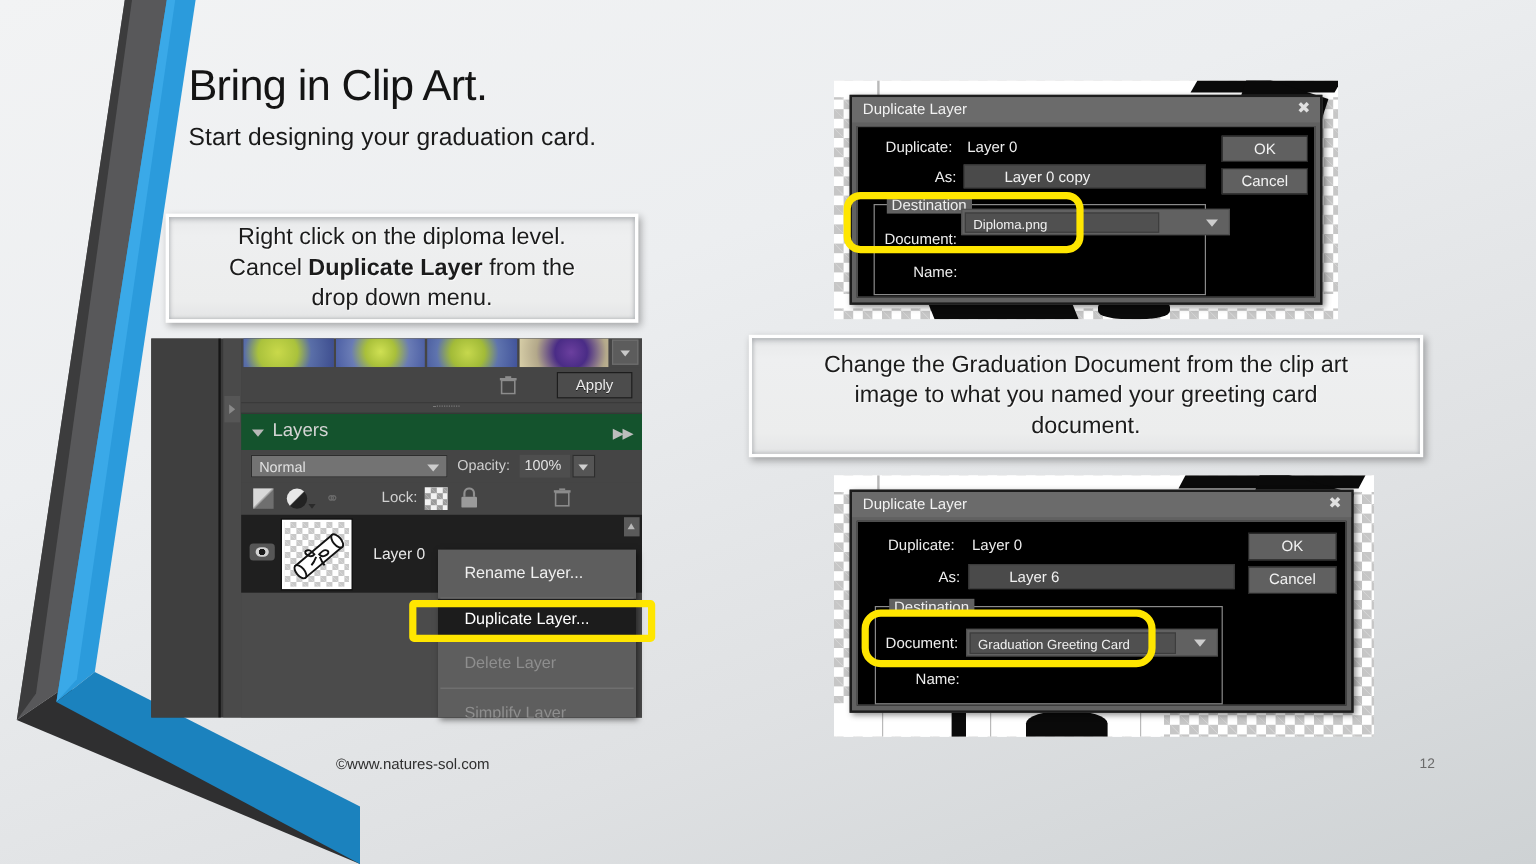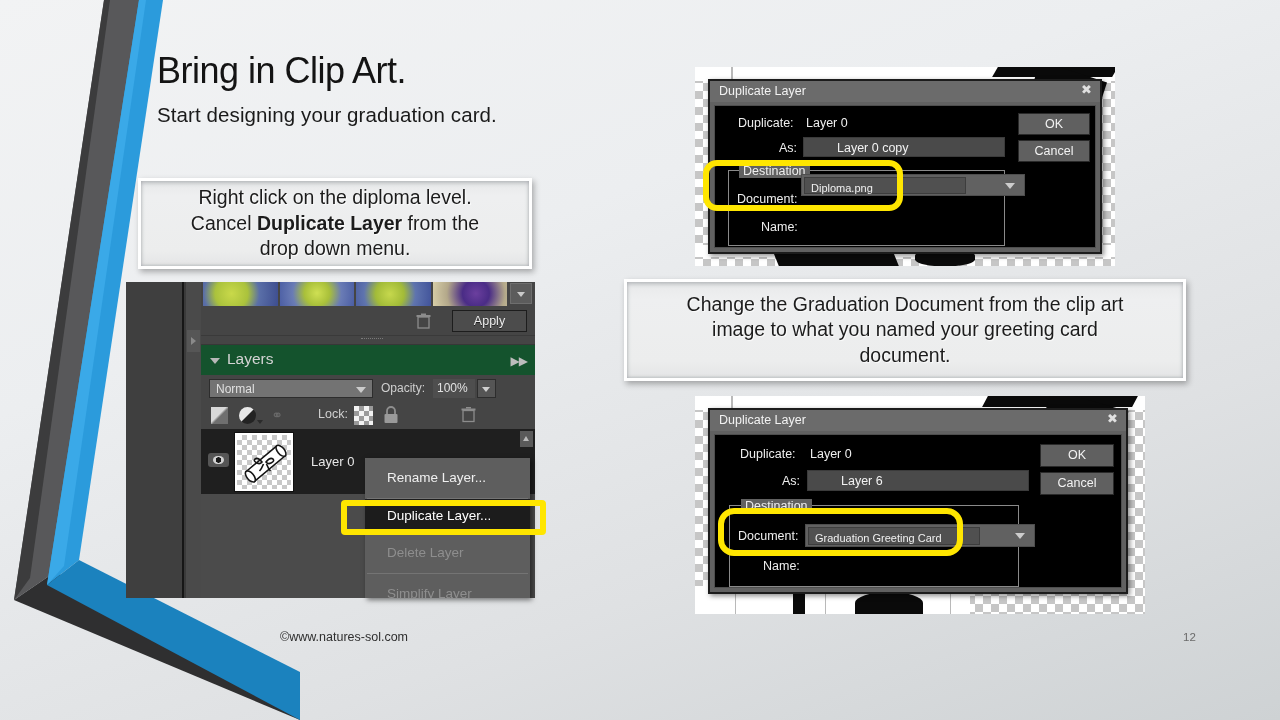--- a/index.html
+++ b/index.html
@@ -112,21 +112,21 @@
 
   
   #ps-apply-row {
     position: absolute; left: 0; top: 24px; right: 0; height: 30px;
     background: #454545; border-bottom: 1px solid #3a3a3a;
   }
   #ps-trash-1 {
     position: absolute; right: 104px; top: 7px; width: 15px; height: 16px;
   }
   #ps-apply-btn {
-    position: absolute; right: 8px; top: 4px; width: 75px; height: 22px;
+    position: absolute; right: 8px; top: 4px; width: 63px; height: 22px;
     background: #4c4c4c; border: 1px solid #1d1d1d;
     color: #ededed; font-size: 12.5px; text-align: center; line-height: 20px;
     text-shadow: 0 1px 0 rgba(0,0,0,0.6);
   }
   #ps-grip {
     position: absolute; left: 48%; top: 56px; width: 22px; height: 3px;
     border-top: 1px dotted #7a7a7a;
   }
 
   
@@ -567,21 +567,21 @@
       <div class="dlg-input" style="left:92px;top:35px;width:222px;height:21px;">
         <span>Layer 6</span>
       </div>
 
       <div class="dlg-btn" style="left:325px;top:9px;width:74px;height:23px;line-height:21px;">OK</div>
       <div class="dlg-btn" style="left:325px;top:37px;width:74px;height:23px;line-height:21px;">Cancel</div>
 
       <div class="dest-group" style="left:14px;top:70px;width:290px;height:82px;"></div>
       <span class="dest-legend" style="left:26px;top:64px;">Destination</span>
       <span class="lbl" style="left:23px;top:94px;">Document:</span>
-      <div class="dest-combo" style="left:90px;top:89px;width:230px;height:23px;">
+      <div class="dest-combo" style="left:90px;top:89px;width:210px;height:23px;">
         <div class="dest-combo-value" style="left:2px;top:2px;width:172px;height:18px;">
           <span>Graduation Greeting Card</span>
         </div>
         <div class="dest-combo-caret" style="right:9px;top:8px;"></div>
       </div>
       <span class="lbl" style="left:48px;top:124px;">Name:</span>
     </div>
   </div>
 </div>
 <div class="hl-ring" id="hl-dest-bottom"></div>

